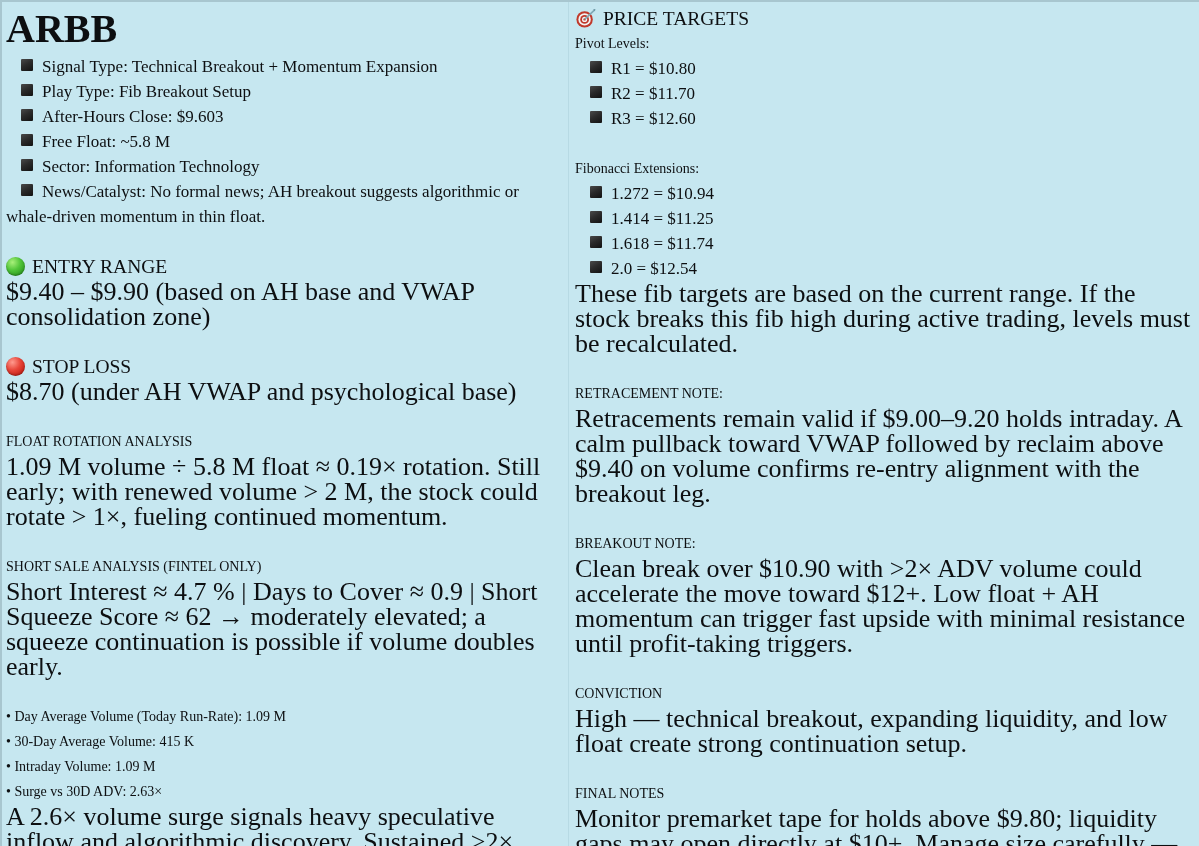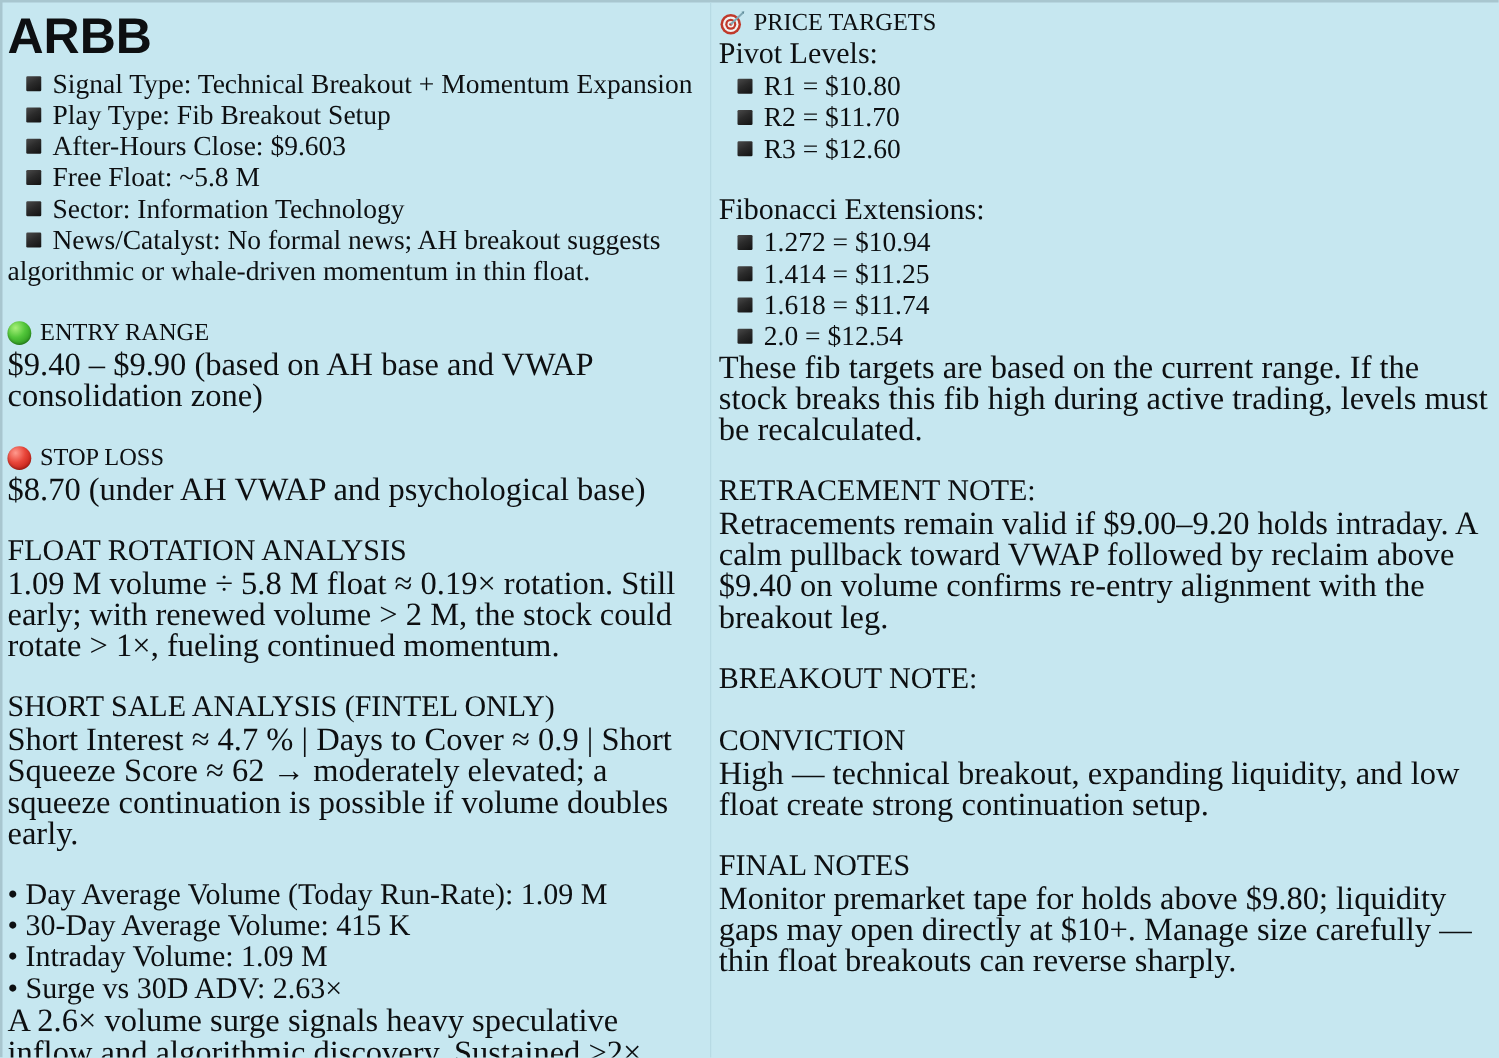--- a/index.html
+++ b/index.html
@@ -43,39 +43,39 @@
     padding: 4px 6px 0 6px;
     border-left: 1px solid #b7dae4;
   }
 
   .ticker {
     font-size: 40px;
     font-weight: bold;
     line-height: 1.06;
     letter-spacing: 0px;
     margin: 2px 0 4px 0;
-    font-family: Liberation Sans, sans-serif;
+    font-family: Liberation Serif, serif;
   }
 
   .line {
-    font-size: 24px;
+    font-size: 14px;
     line-height: 25px;
     margin: 0;
     white-space: normal;
   }
   .para {
     font-size: 26px;
     line-height: 25px;
     margin: 0;
   }
   .gap { height: 25px; }
 
   
   .bul {
-    font-size: 22px;
+    font-size: 17px;
     line-height: 25px;
     margin: 0;
     padding-left: 0;
     display: block;
   }
   .bul .sq {
     display: inline-block;
     width: 12px;
     height: 12px;
     margin: 0 9px 0 15px;
@@ -205,20 +205,21 @@
       <div class="para">These fib targets are based on the current range. If the stock breaks this fib high during active trading, levels must be recalculated.</div>
 
       <div class="gap"></div>
 
       <div class="line">RETRACEMENT NOTE:</div>
       <div class="para">Retracements remain valid if $9.00–9.20 holds intraday. A calm pullback toward VWAP followed by reclaim above $9.40 on volume confirms re-entry alignment with the breakout leg.</div>
 
       <div class="gap"></div>
 
       <div class="line">BREAKOUT NOTE:</div>
+      <div class="para">Clean break over $10.90 with &gt;2× ADV volume could accelerate the move toward $12+. Low float + AH momentum can trigger fast upside with minimal resistance until profit-taking triggers.</div>
 
       <div class="gap"></div>
 
       <div class="line">CONVICTION</div>
       <div class="para">High — technical breakout, expanding liquidity, and low float create strong continuation setup.</div>
 
       <div class="gap"></div>
 
       <div class="line">FINAL NOTES</div>
       <div class="para">Monitor premarket tape for holds above $9.80; liquidity gaps may open directly at $10+. Manage size carefully — thin float breakouts can reverse sharply.</div>

